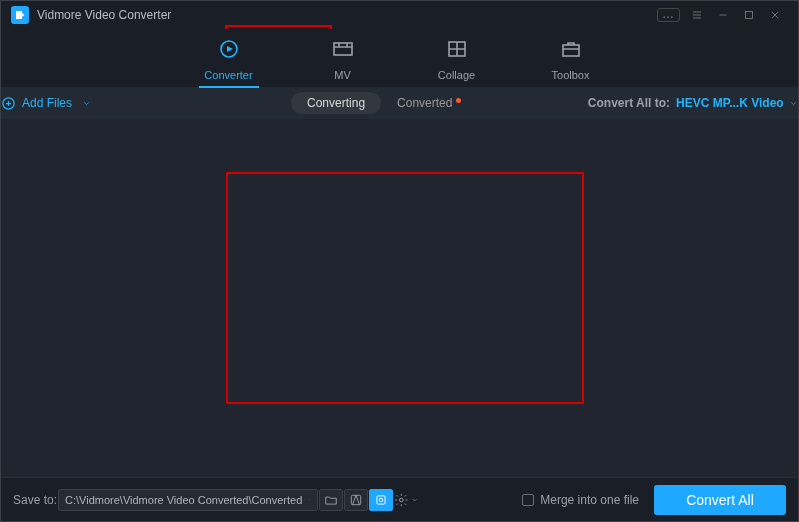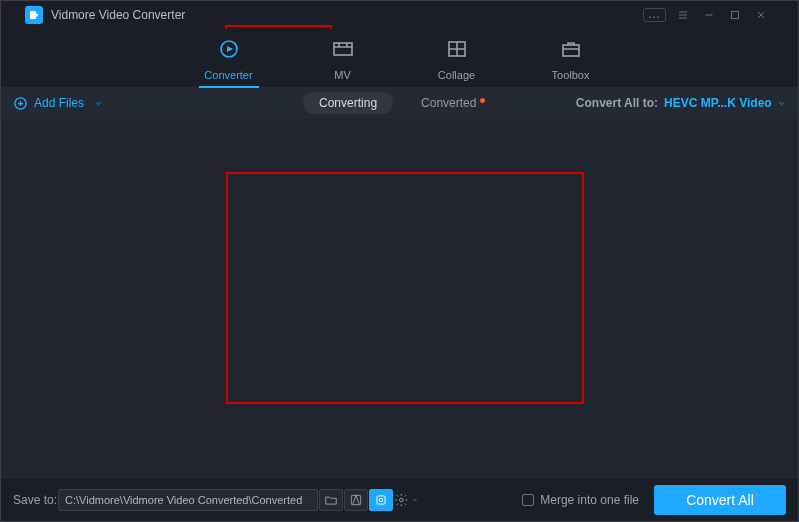--- a/index.html
+++ b/index.html
@@ -7,21 +7,21 @@
   .window {
     width: 799px; height: 522px;
     background: #1a1f27;
     border: 1px solid #3a3f48;
     display: flex; flex-direction: column;
     color: #a8adb5;
   }
   .titlebar {
     height: 28px;
     display:flex; align-items:center;
-    padding: 0 24px;
+    padding: 0 10px;
     background:#1a1f27;
   }
   .titlebar .logo {
     width:18px; height:18px; background:#1fa8ff; border-radius:3px;
     display:flex;align-items:center;justify-content:center;margin-right:8px;
   }
   .titlebar .logo svg { width:12px; height:12px; fill:#fff;}
   .titlebar .title { font-size:12px; color:#b8bcc4; }
   .titlebar .spacer { flex:1; }
   .winbtn { width:26px;height:20px;display:flex;align-items:center;justify-content:center;color:#888;}
@@ -44,27 +44,27 @@
   .navitem .nicon { height:24px;display:flex;align-items:center;justify-content:center; }
   .navitem .nicon svg { stroke:#9aa0a8; fill:none; }
   .navitem.active .nicon svg { stroke:#20b4ff; }
   .navitem .label { margin-top:8px; }
   .nav-underline { position:absolute; bottom:0; height:2px; background:#20b4ff; width:60px; left:0;}
   .nav-red-box1 { position:absolute; border:2px solid #d40000; left:225px; top:25px; width:107px; height:62px; pointer-events:none; }
   .secondbar {
     height: 32px;
     background:#242a33;
     display:flex; align-items:center;
-    padding: 0 12px;
+    padding: 0 0;
     font-size:12px;
   }
   .addfiles { color:#20b4ff; display:flex; align-items:center; gap:6px; cursor:pointer;}
   .addfiles svg { stroke:#20b4ff; }
   .dropdown-caret { margin-left:4px;}
-  .tabs { display:flex; margin-left:200px; gap:12px;}
+  .tabs { display:flex; margin-left:200px; gap:0;}
   .tab { padding:4px 16px; border-radius:12px; color:#999;cursor:pointer;}
   .tab.active { background:#32373f; color:#d8d8d8;}
   .dot-indicator { width:5px;height:5px;border-radius:50%;background:#ff5a2e;display:inline-block;margin-left:4px;vertical-align:top;margin-top:2px;}
   .convertallto { margin-left:auto; display:flex;align-items:center;gap:6px;color:#9aa0a8;font-weight:bold;}
   .convertallto .fmt { color:#20b4ff; cursor:pointer;}
   .mainarea {
     flex:1;
     background:#202530;
     display:flex;align-items:center;justify-content:center;
     position:relative;

